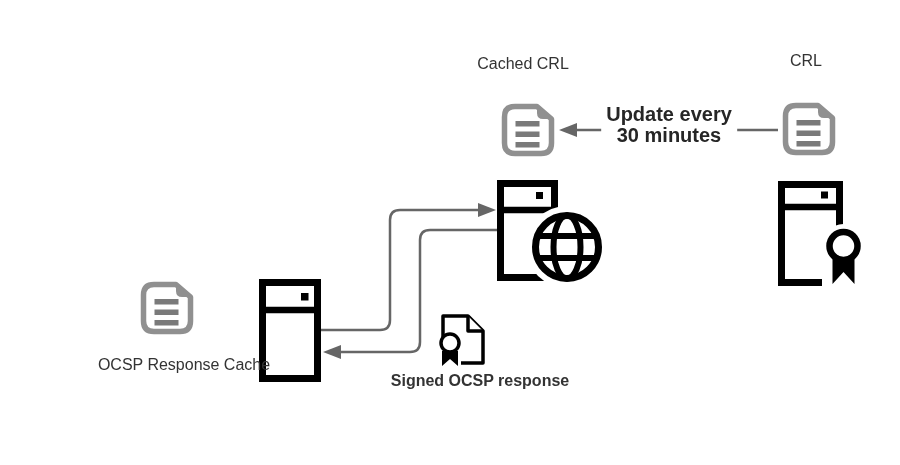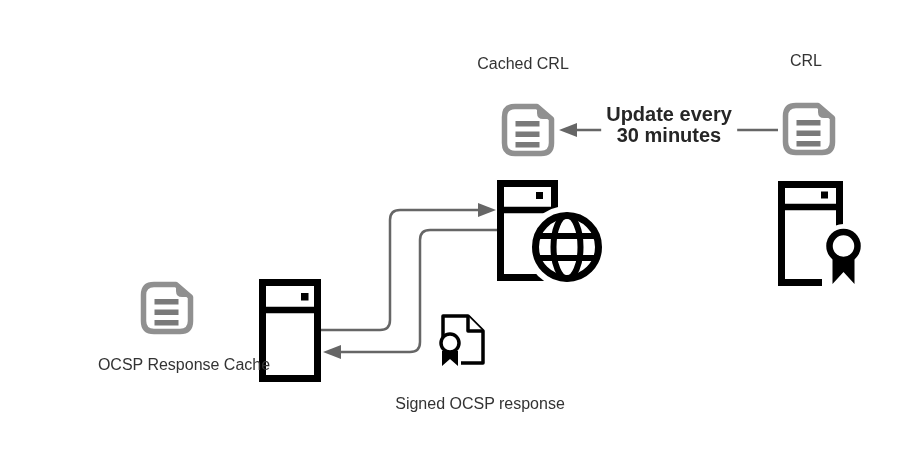--- a/index.html
+++ b/index.html
@@ -123,20 +123,20 @@
     <path class="blk" d="M 5 41 V 56 L 13 49 L 21 56 V 41 Z"></path>
     <circle class="blk-stroke-fill" style="stroke-width:3.5;" cx="13" cy="33" r="9"></circle>
   </svg>
 
   <div class="label" style="left:523px; top:54px;">Cached CRL</div>
 
   <div class="label" style="left:806px; top:51px;">CRL</div>
 
   <div class="label" style="left:172px; top:355px;margin-left:12px;">OCSP Response Cache</div>
 
-  <div class="label" style="left:480px; top:394px;">Signed OCSP response</div>
+  <div class="label" style="left:480px; top:371px;font-weight:bold;">Signed OCSP response</div>
 
   <div class="connector-label" style="left:669px; top:104px;">
     <div>Update every</div>
     <div>30 minutes</div>
   </div>
 
 </div>
 
 </body></html>

